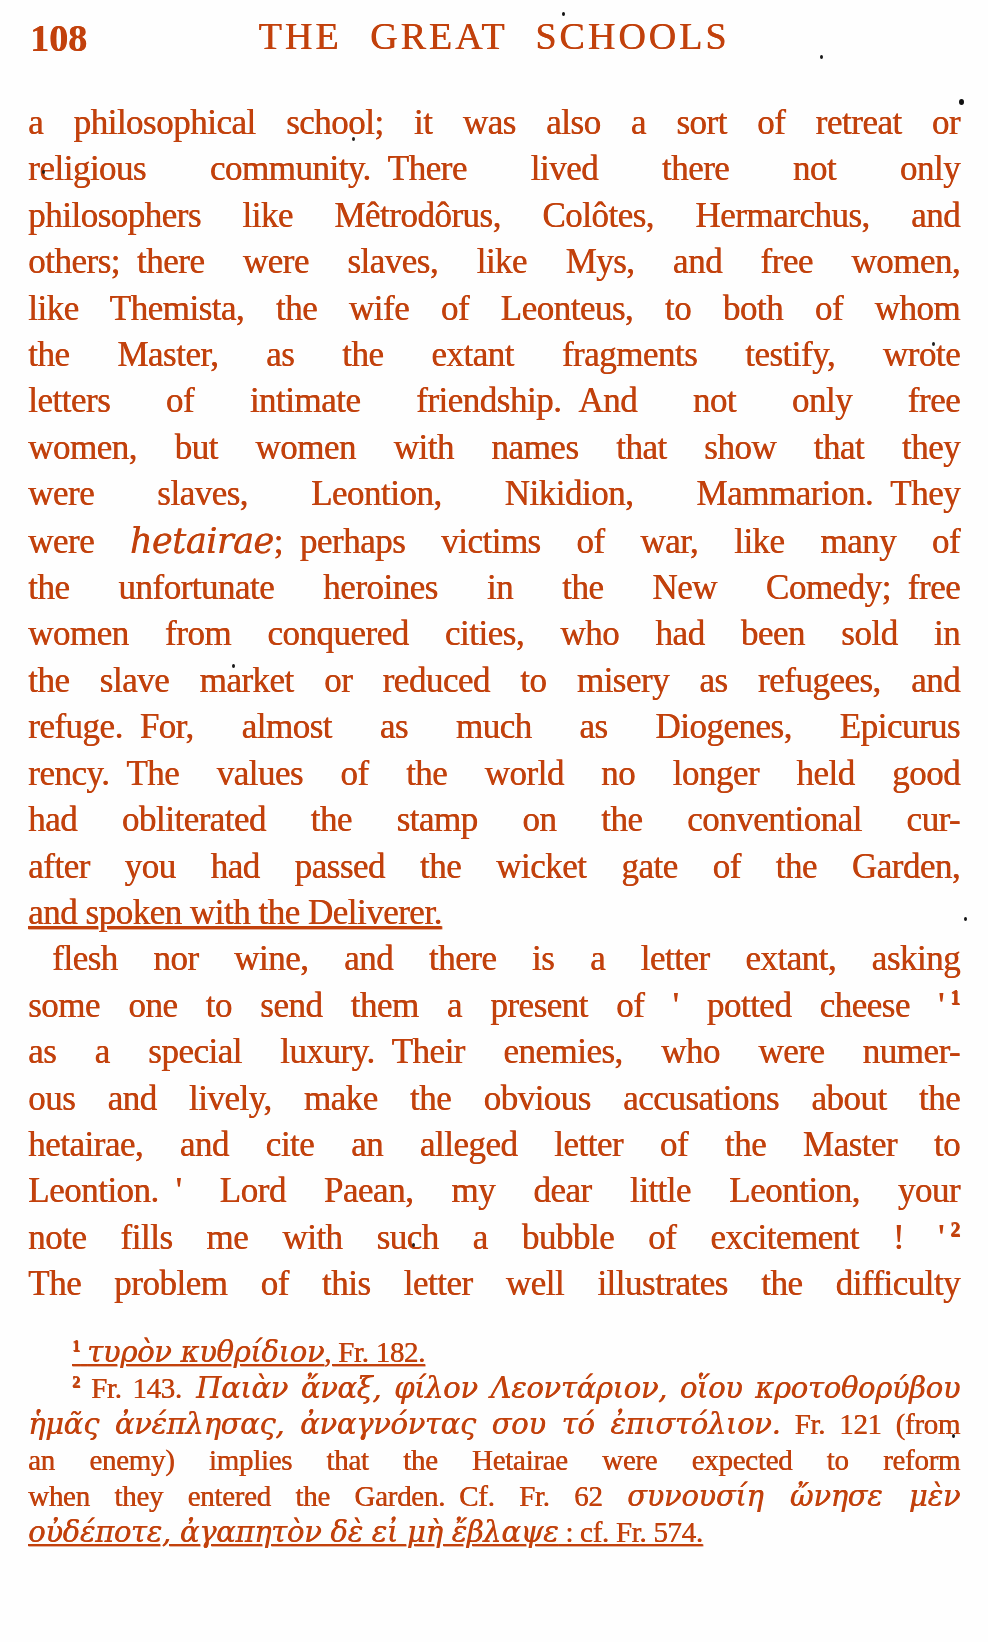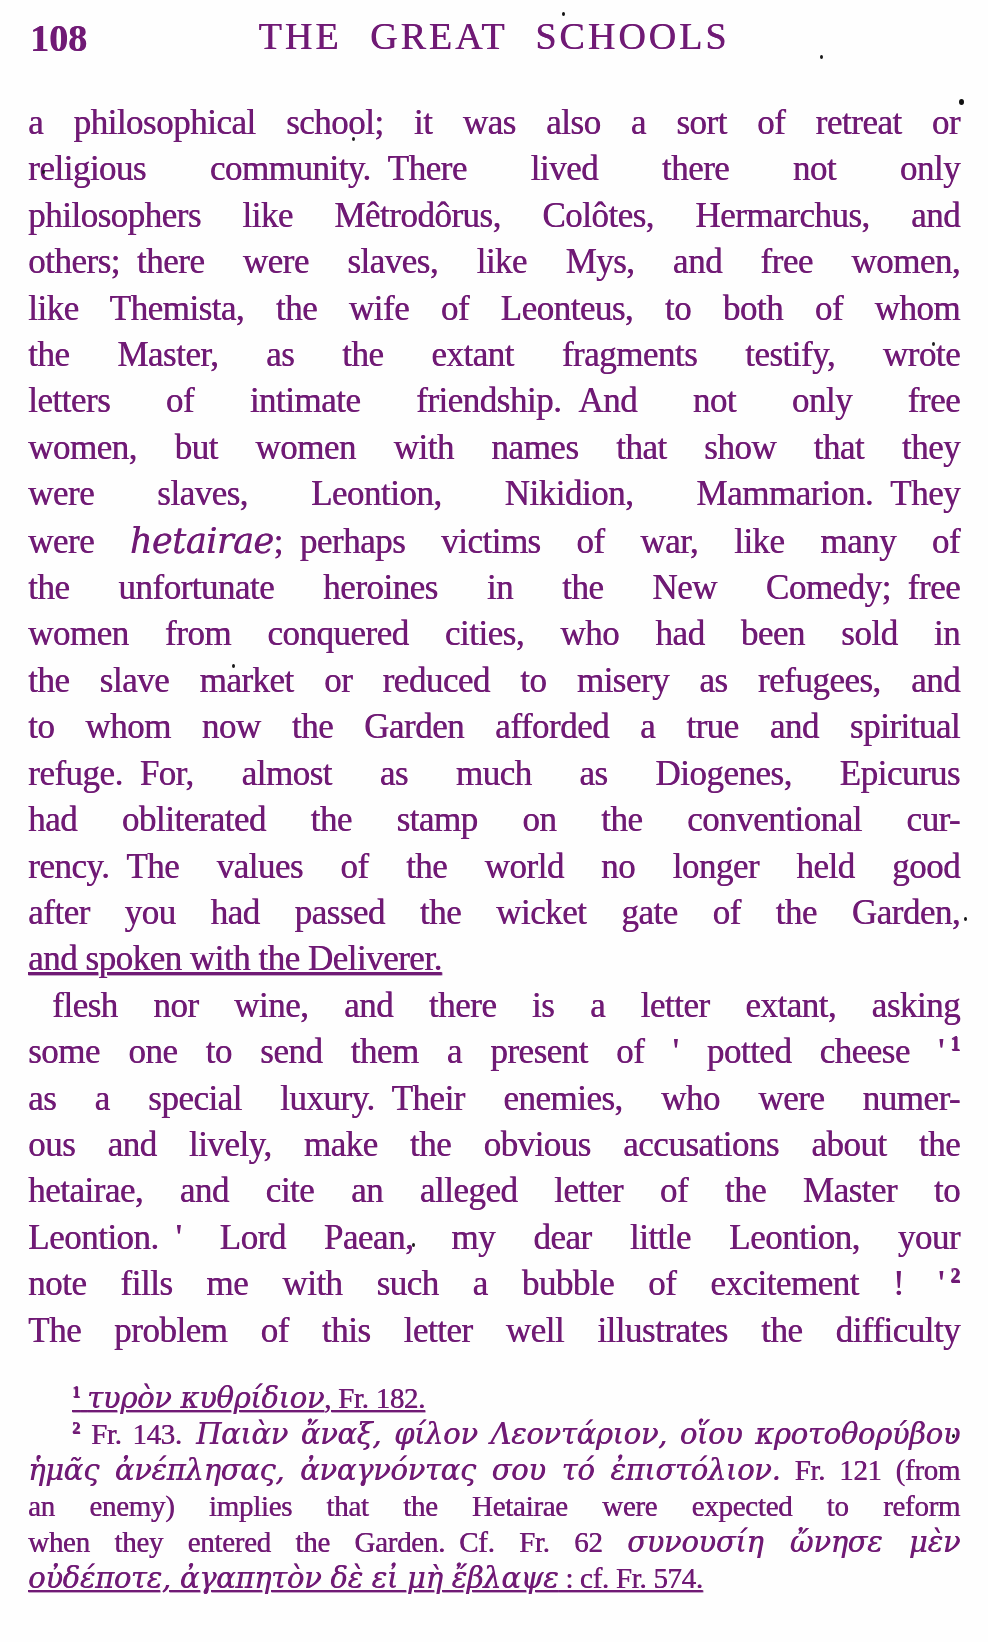--- a/index.html
+++ b/index.html
@@ -6,21 +6,21 @@
     margin: 0; padding: 0;
     background: #ffffff;
   }
   .page {
     position: relative;
     width: 988px;
     height: 1642px;
     background: #fefefe;
     overflow: hidden;
     font-family: "Liberation Serif", "DejaVu Serif", serif;
-    color: #701a75;
+    color: #c2410c;
     text-shadow: 0.5px 0.4px 0 currentColor; 
   }
   
   .header {
     position: relative;
     margin-top: 14px;
     height: 54px;
   }
   .pagenum {
     position: absolute;
@@ -103,24 +103,23 @@
         <div class="line">others; there were slaves, like Mys, and free women,</div>
         <div class="line">like Themista, the wife of Leonteus, to both of whom</div>
         <div class="line">the Master, as the extant fragments testify, wrote</div>
         <div class="line">letters of intimate friendship. And not only free</div>
         <div class="line">women, but women with names that show that they</div>
         <div class="line">were slaves, Leontion, Nikidion, Mammarion. They</div>
         <div class="line">were <i>hetairae</i>; perhaps victims of war, like many of</div>
         <div class="line">the unfortunate heroines in the New Comedy; free</div>
         <div class="line">women from conquered cities, who had been sold in</div>
         <div class="line">the slave market or reduced to misery as refugees, and</div>
-        <div class="line">to whom now the Garden afforded a true and spiritual</div>
         <div class="line">refuge. For, almost as much as Diogenes, Epicurus</div>
+        <div class="line">rency. The values of the world no longer held good</div>
         <div class="line">had obliterated the stamp on the conventional cur-</div>
-        <div class="line">rency. The values of the world no longer held good</div>
         <div class="line">after you had passed the wicket gate of the Garden,</div>
         <div class="line lastline">and spoken with the Deliverer.</div>
       </div>
       <div class="para indent">
         <div class="line">flesh nor wine, and there is a letter extant, asking</div>
         <div class="line">some one to send them a present of ' potted cheese ' <sup>1</sup></div>
         <div class="line">as a special luxury. Their enemies, who were numer-</div>
         <div class="line">ous and lively, make the obvious accusations about the</div>
         <div class="line">hetairae, and cite an alleged letter of the Master to</div>
         <div class="line">Leontion. ' Lord Paean, my dear little Leontion, your</div>

